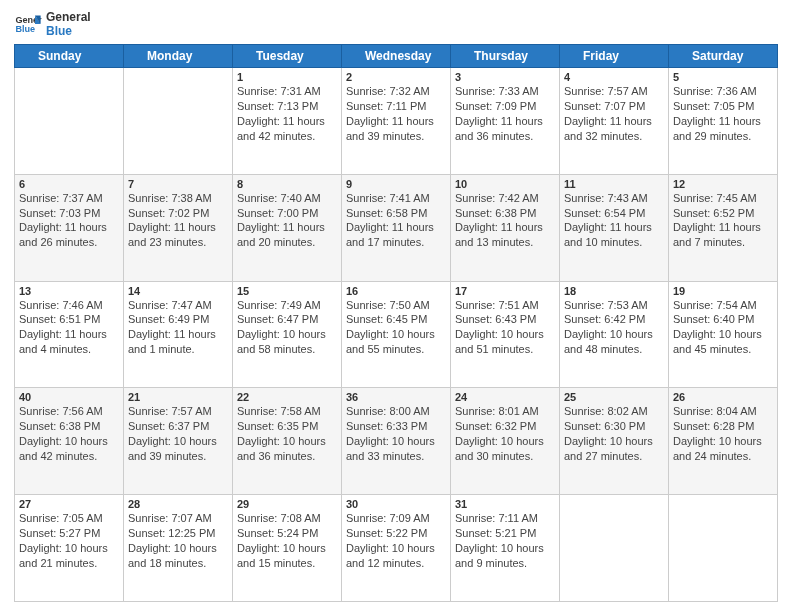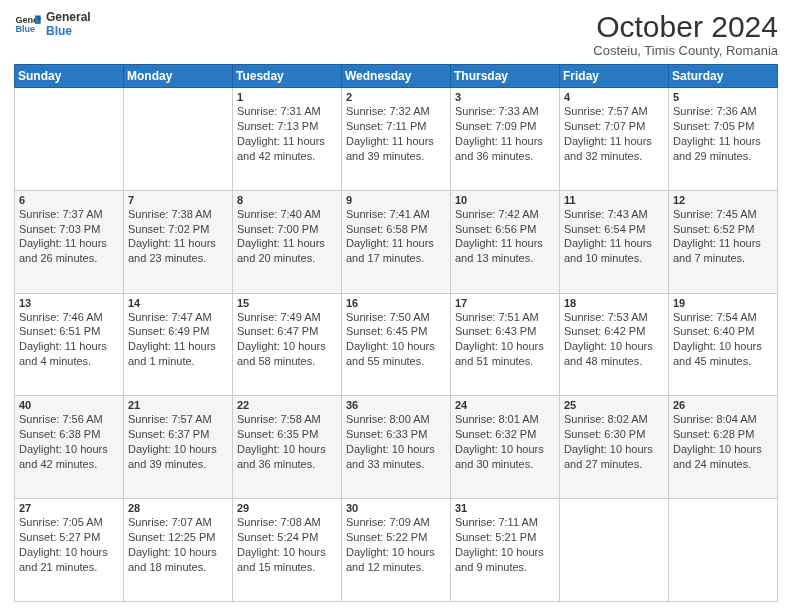--- a/index.html
+++ b/index.html
@@ -49,21 +49,21 @@
       flex: 1;
       border: 1px solid #ccc;
       border-collapse: collapse;
       width: 100%;
       table-layout: fixed;
     }
     .calendar th {
       background-color: #2979c2;
       color: #fff;
       text-align: left;
-      padding: 4px 3px;
+      padding: 4px 23px;
       font-size: 12px;
       font-weight: bold;
       border: 1px solid #1a5fa0;
     }
     .calendar td {
       vertical-align: top;
       border: 1px solid #ccc;
       padding: 3px 4px;
       font-size: 9.5px;
       color: #333;
@@ -99,24 +99,20 @@
         <text x="2" y="18" font-size="13" font-weight="bold" fill="#333" font-family="Arial">General</text>
         <text x="2" y="32" font-size="13" font-weight="bold" fill="#2979c2" font-family="Arial">Blue</text>
         <polygon points="30,8 38,20 30,20" fill="#2979c2"></polygon>
         <polygon points="30,8 38,8 38,20" fill="#1a5fa0"></polygon>
       </svg>
       <div style="display:flex;flex-direction:column;margin-left:2px;">
         <span style="font-size:12px;font-weight:bold;color:#333;">General</span>
         <span style="font-size:12px;font-weight:bold;color:#2979c2;">Blue</span>
       </div>
     </div>
-    <div class="title-block">
-      <div class="month-title">October 2024</div>
-      <div class="subtitle">Costeiu, Timis County, Romania</div>
-    </div>
   </div>
 
   <table class="calendar">
     <thead>
       <tr>
       <th>Sunday</th>
           <th>Monday</th>
           <th>Tuesday</th>
           <th>Wednesday</th>
           <th>Thursday</th>
@@ -180,21 +176,21 @@
           </td>
           <td>
             <span class="cell-day">9</span>
             <div class="cell-info">Sunrise: 7:41 AM
 Sunset: 6:58 PM
 Daylight: 11 hours and 17 minutes.</div>
           </td>
           <td>
             <span class="cell-day">10</span>
             <div class="cell-info">Sunrise: 7:42 AM
-Sunset: 6:56 PM
+Sunset: 6:38 PM
 Daylight: 11 hours and 13 minutes.</div>
           </td>
           <td>
             <span class="cell-day">11</span>
             <div class="cell-info">Sunrise: 7:43 AM
 Sunset: 6:54 PM
 Daylight: 11 hours and 10 minutes.</div>
           </td>
           <td>
             <span class="cell-day">12</span>

